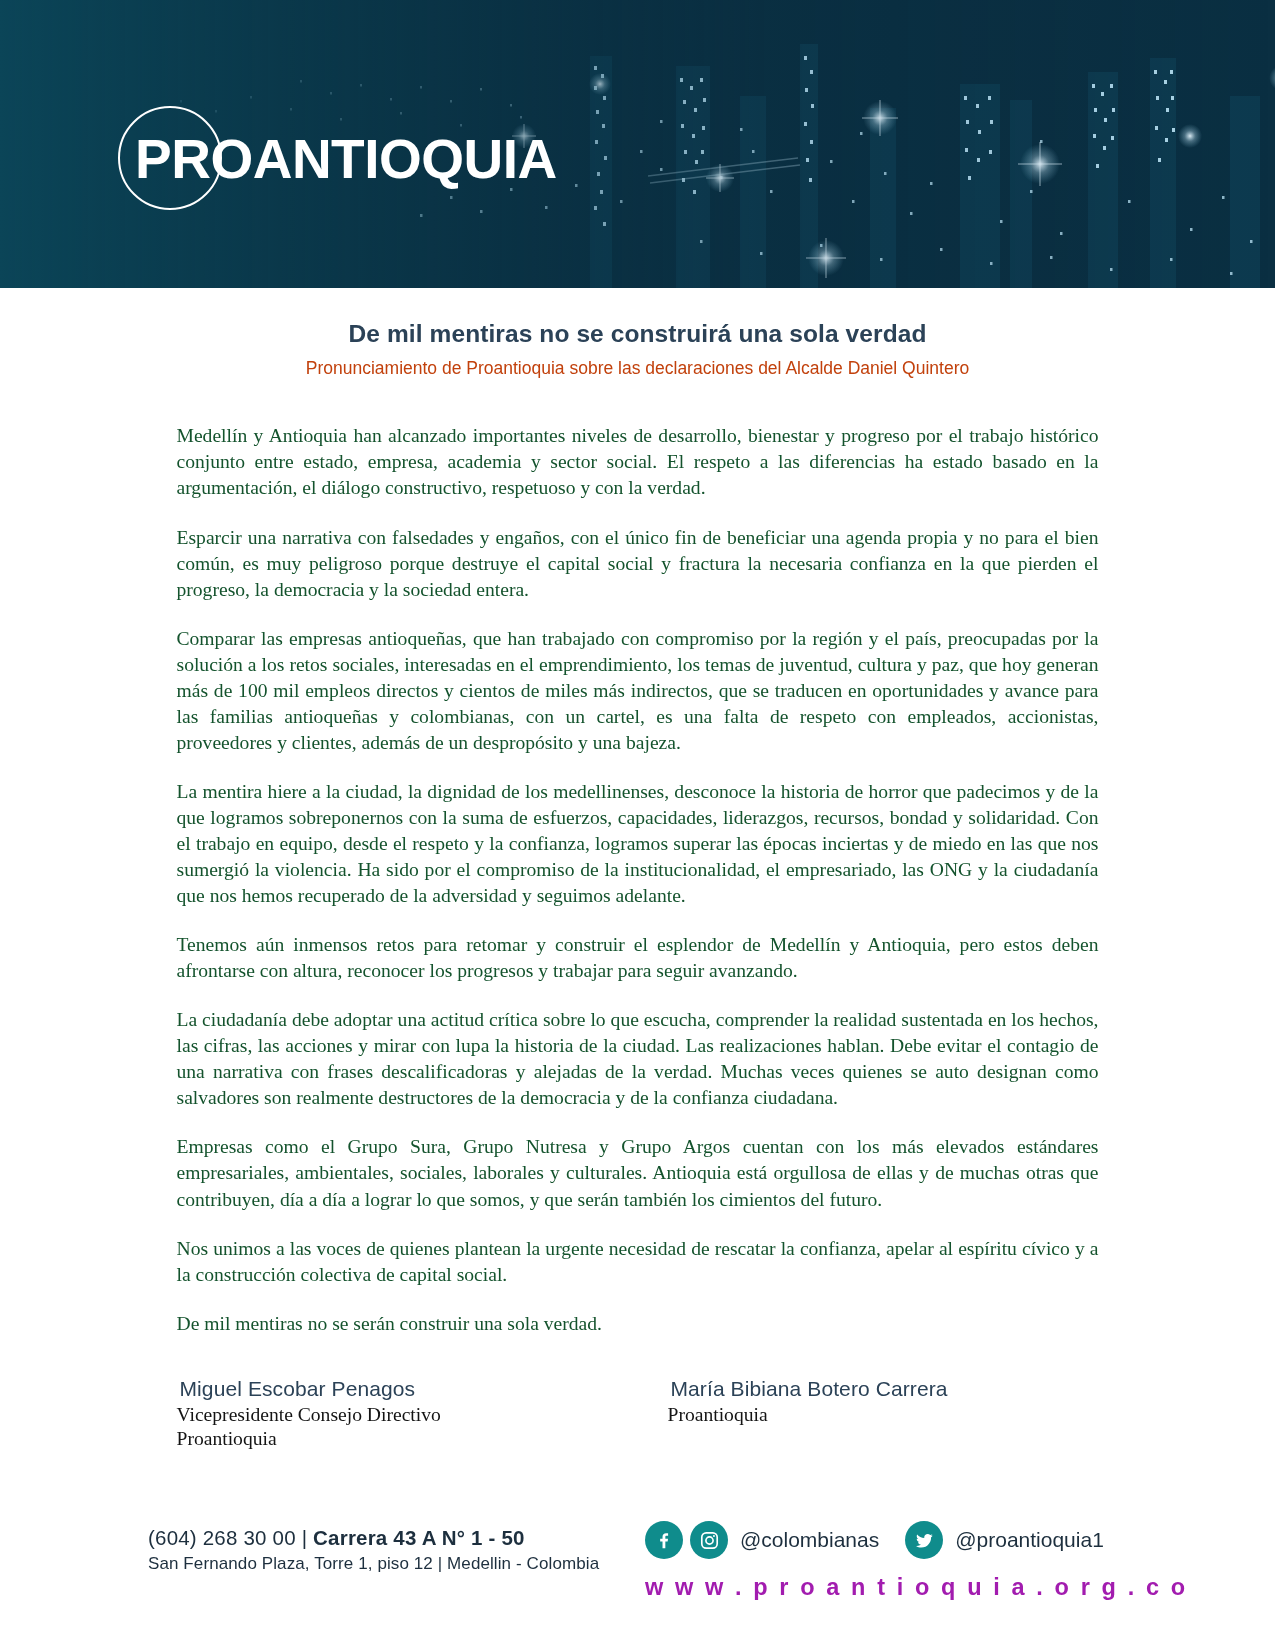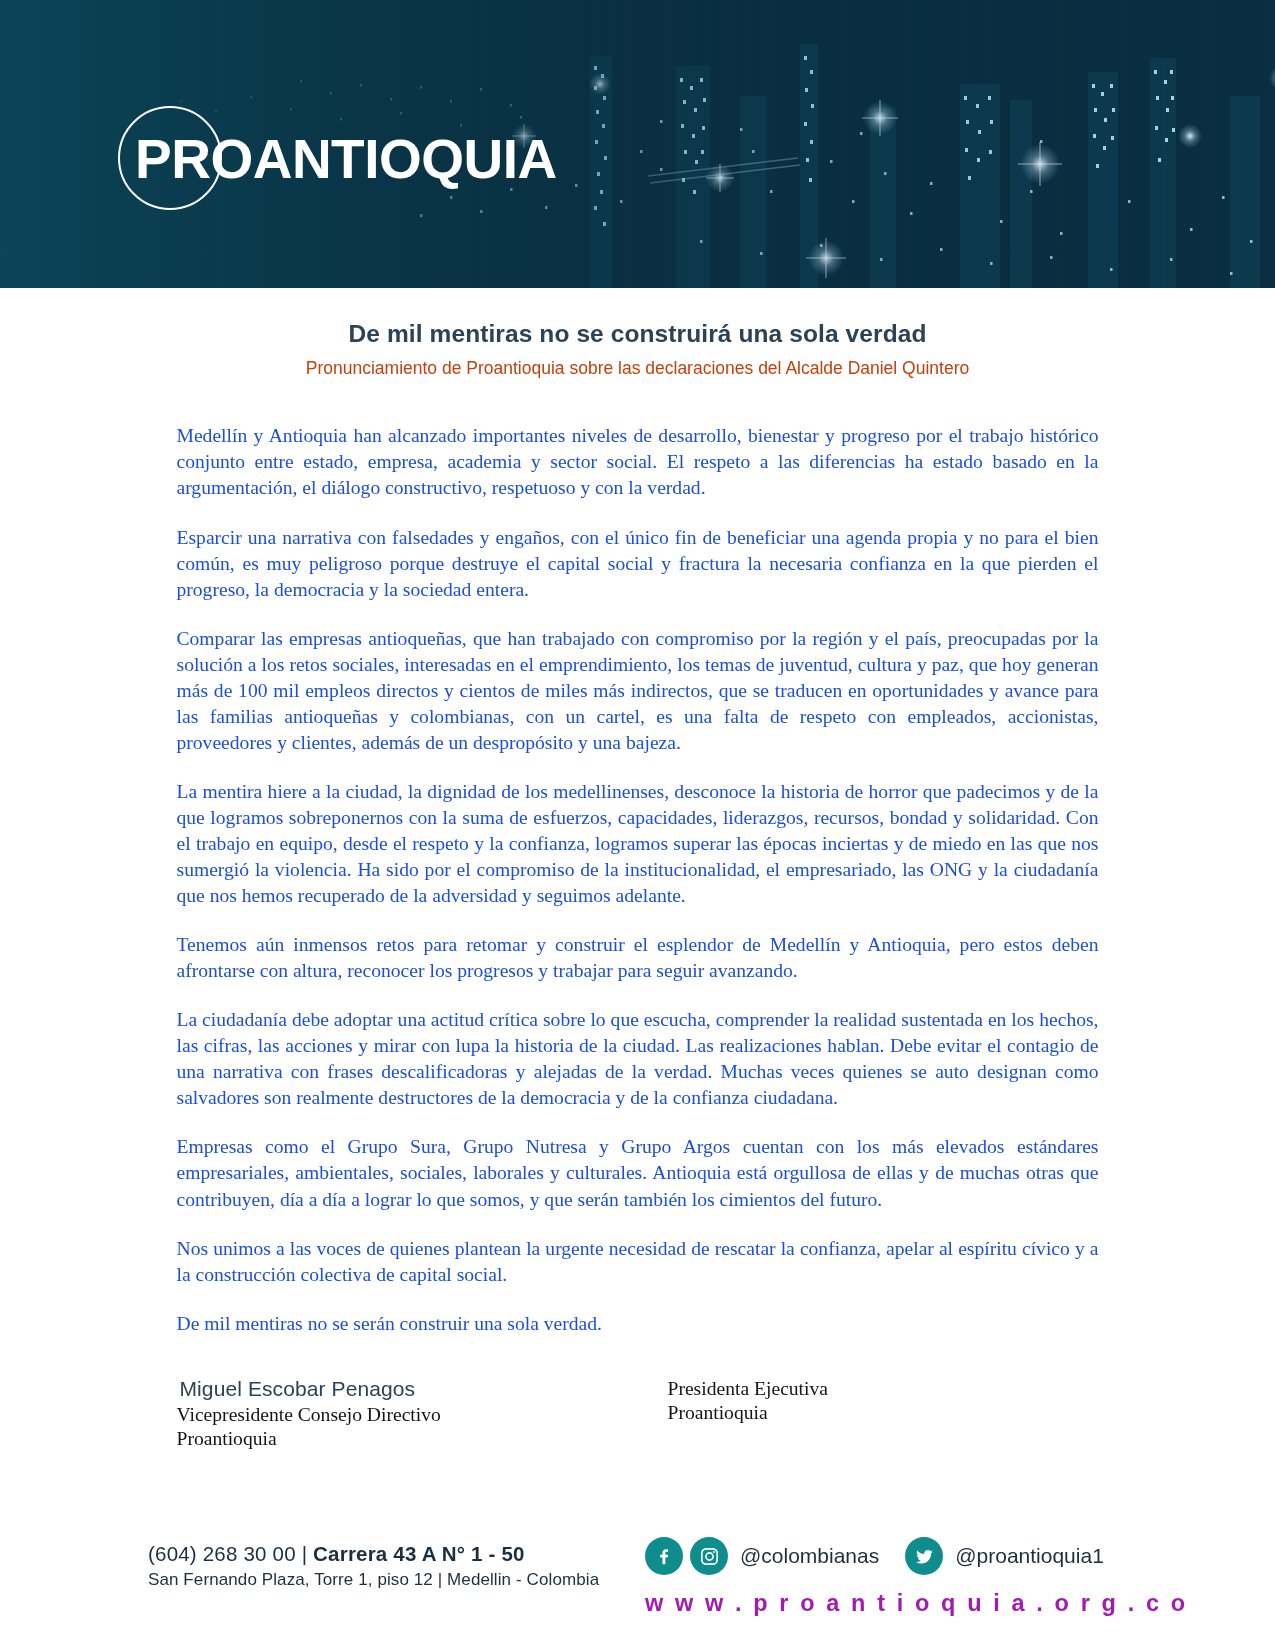--- a/index.html
+++ b/index.html
@@ -91,21 +91,21 @@
   
   .body-wrap {
     margin: 0 auto;
     width: 922px;
     padding-top: 44px;
   }
   .para {
     text-align: justify;
     font-size: 19.6px;
     line-height: 1.33;
-    color: #1d4ed8;
+    color: #14532d;
     margin: 0 0 23px 0;
     font-family: "Liberation Serif", "DejaVu Serif", serif;
     hyphens: none;
   }
   .para.last { margin-bottom: 0; }
 
   
   .signatures {
     margin: 40px auto 0 auto;
     width: 922px;
@@ -126,21 +126,21 @@
     font-family: "Liberation Serif", "DejaVu Serif", serif;
     font-size: 19.6px;
     color: #141414;
     line-height: 1.22;
   }
 
   
   .footer {
     position: absolute;
     left: 0;
-    bottom: 0;
+    bottom: 16px;
     width: 1275px;
     height: 132px;
     background: #ffffff;
   }
   .footer-inner {
     position: relative;
     width: 1275px;
     height: 132px;
   }
   .footer-left {
@@ -422,21 +422,21 @@
   <p class="para last">De mil mentiras no se serán construir una sola verdad.</p>
 </div>
 
 <div class="signatures">
   <div class="sig-col">
     <div class="sig-name">Miguel Escobar Penagos</div>
     <div class="sig-role">Vicepresidente Consejo Directivo</div>
     <div class="sig-org">Proantioquia</div>
   </div>
   <div class="sig-col right">
-    <div class="sig-role">Presidenta Ejecutiva</div>
+    <div class="sig-name">María Bibiana Botero Carrera</div>
     <div class="sig-org">Proantioquia</div>
   </div>
 </div>
 
 <div class="footer">
   <div class="footer-inner">
     <div class="footer-left">
       <div class="footer-phone-line">
         <span>(604) 268 30 00</span><span> | </span><span class="addr">Carrera 43 A  N° 1 - 50</span>
       </div>

